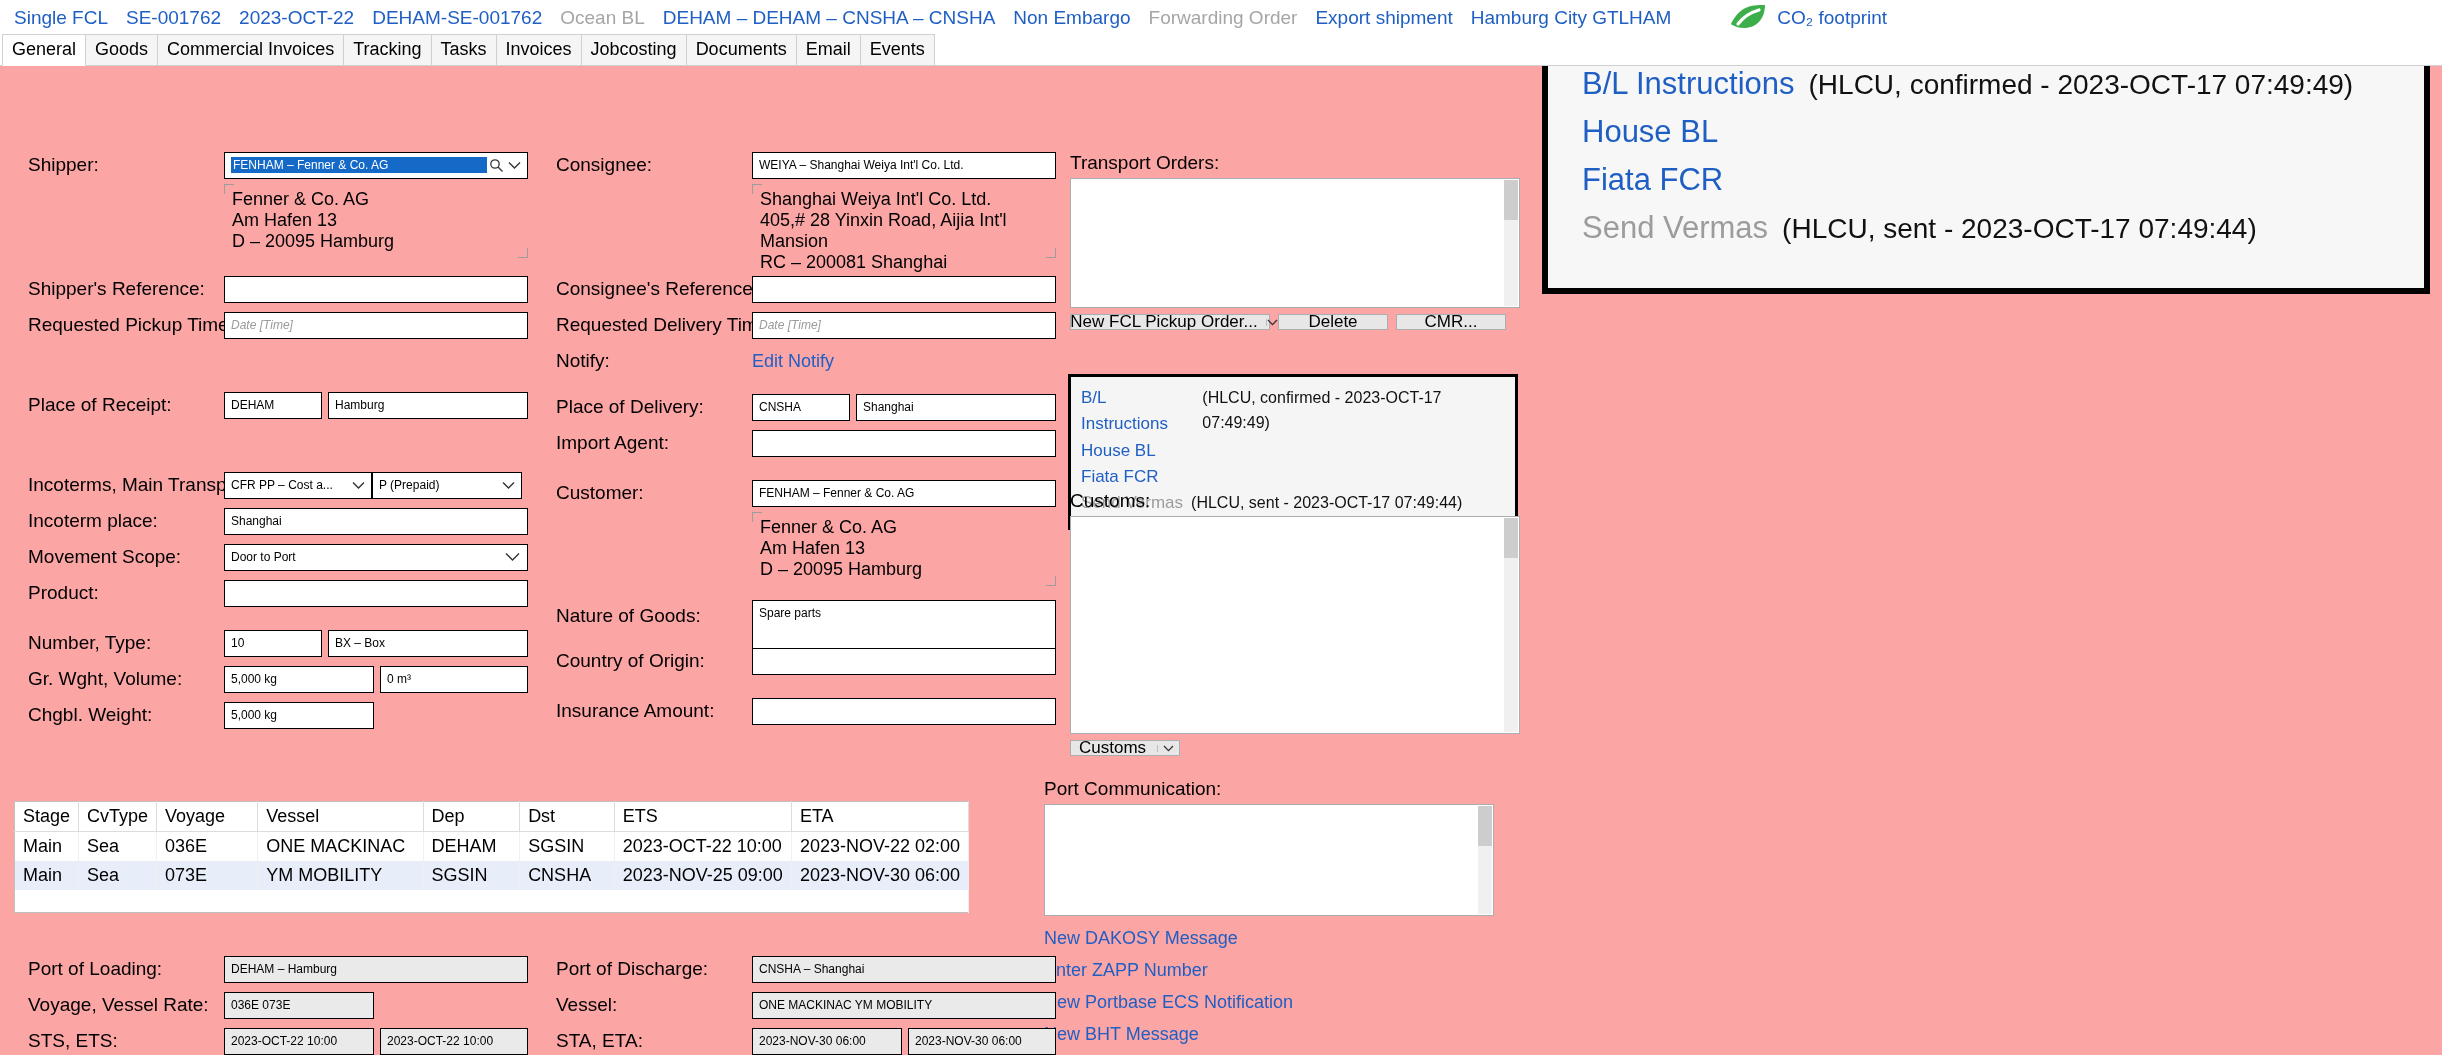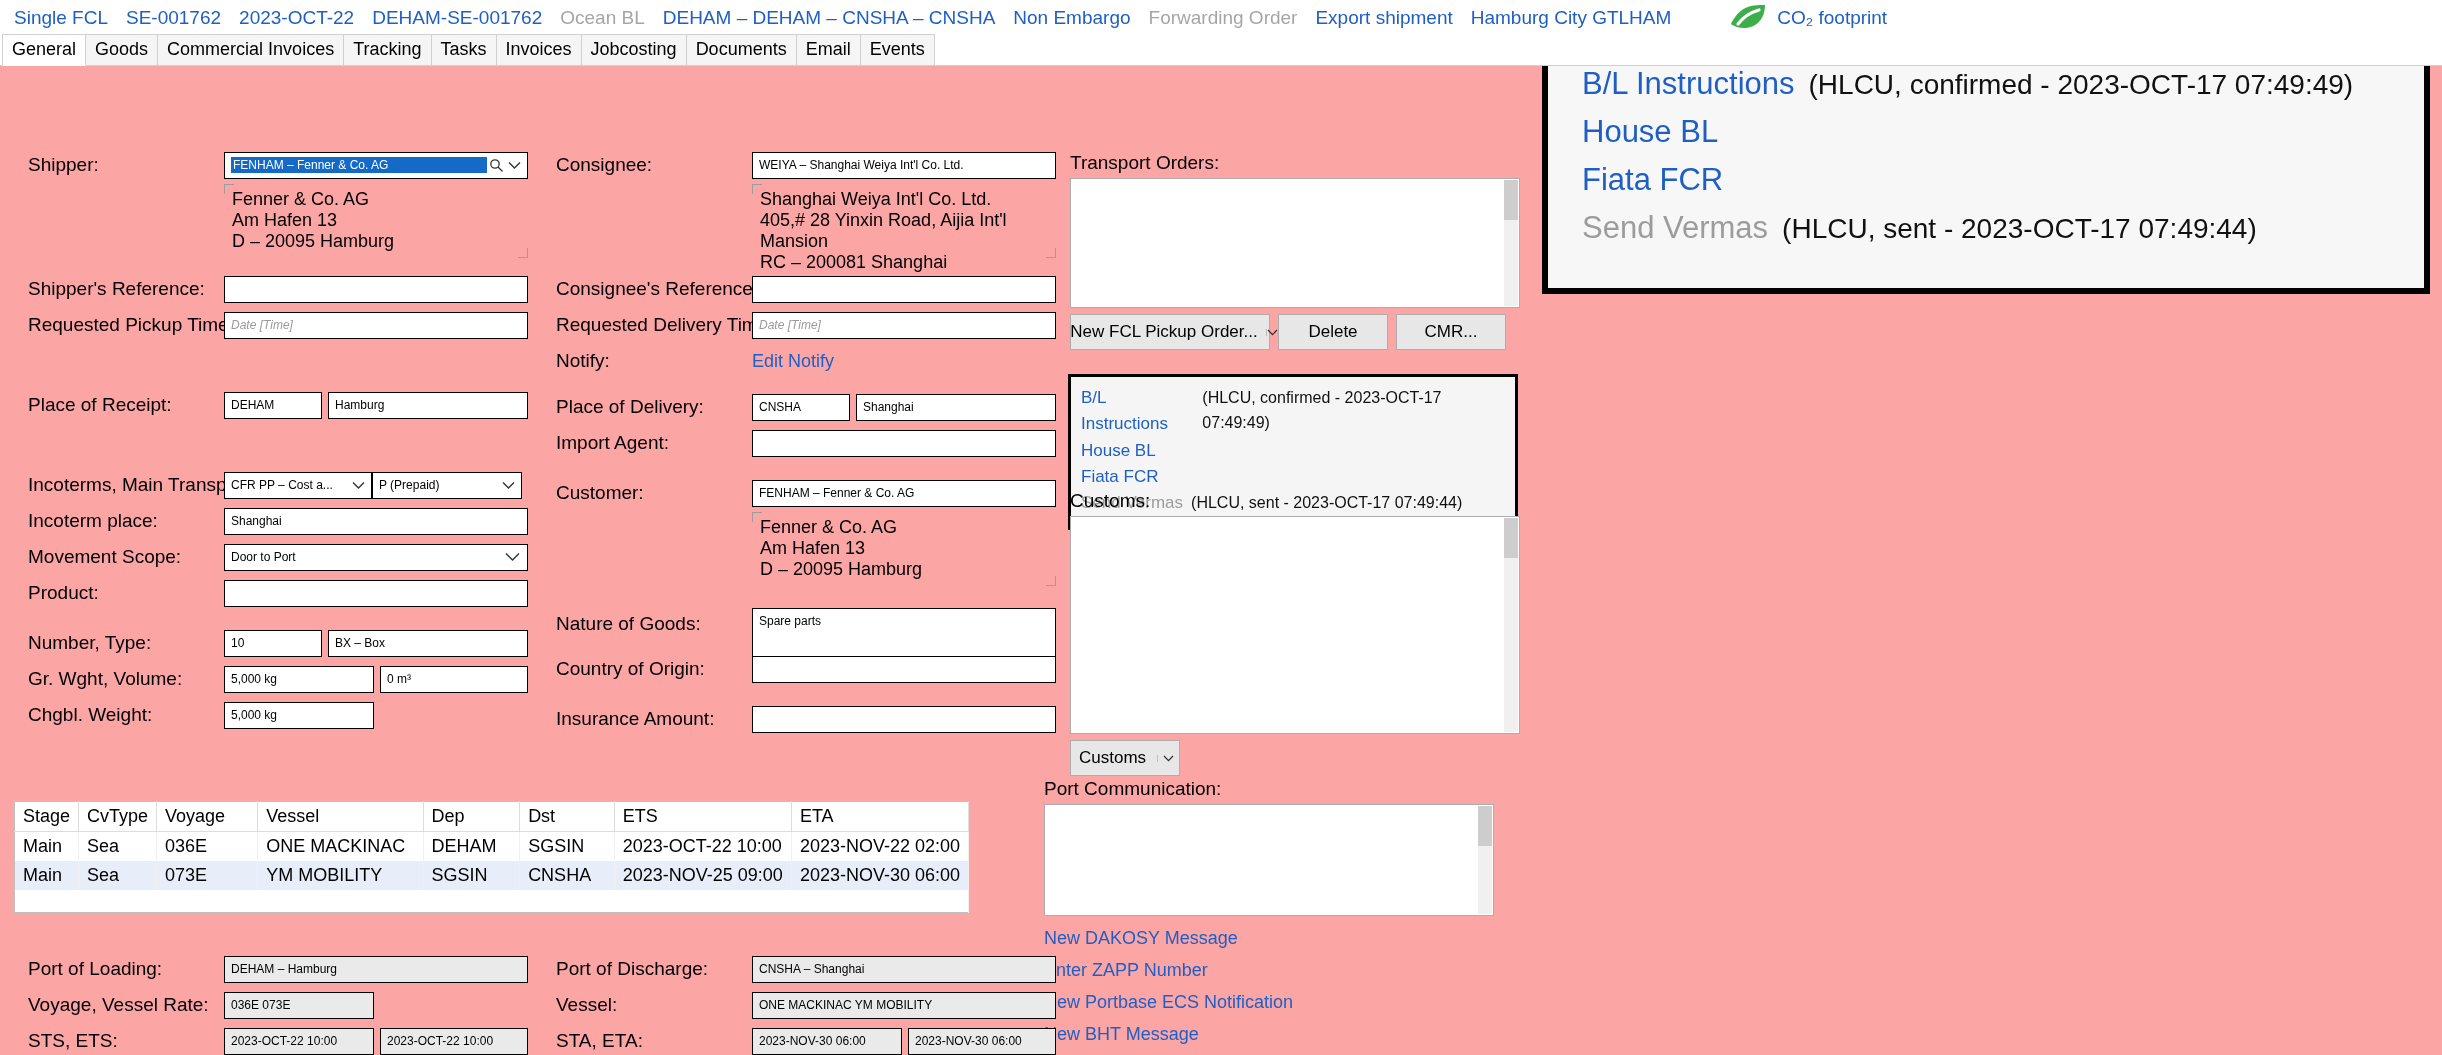--- a/index.html
+++ b/index.html
@@ -135,21 +135,21 @@
   table.carriage tr.alt td { background: #e8eef9; }
 
   
   .panel-lbl { font-size: 19px; margin-bottom: 4px; }
   .box {
     border: 1px solid #acacac;
     background: #ffffff;
   }
   .btnrow { display: flex; gap: 8px; margin-top: 6px; }
   .btn {
-    height: 36px;
+    height: 16px;
     border: 1px solid #adadad;
     background: #e7e7e7;
     font-size: 17px;
     display: flex; align-items: center; justify-content: center;
     padding: 0 10px;
     white-space: nowrap;
   }
   .btn.split { padding: 0; }
   .btn.split .t { padding: 0 8px; flex: 1; display:flex; align-items:center; }
   .btn.split .a { width: 22px; border-left: 1px solid #bdbdbd; display:flex;align-items:center;justify-content:center; }
@@ -366,21 +366,21 @@
 
     <div class="row" style="margin-top:16px">
       <div class="lbl" style="width:196px">Customer:</div>
       <div class="fld" style="width:304px">FENHAM – Fenner &amp; Co. AG</div>
     </div>
 
     <div style="margin-left:196px;width:304px;height:74px" class="addr">Fenner &amp; Co. AG
 Am Hafen 13
 D – 20095 Hamburg</div>
 
-    <div class="row" style="margin-top:22px;align-items:flex-start">
+    <div class="row" style="margin-top:14px;align-items:flex-start">
       <div class="lbl" style="width:196px;padding-top:5px">Nature of Goods:</div>
       <div class="fld" style="width:304px;height:56px;align-items:flex-start;padding-top:5px">Spare parts</div>
     </div>
 
     <div class="row" style="margin-top:10px">
       <div class="lbl" style="width:196px">Country of Origin:</div>
       <div class="fld" style="width:304px"></div>
     </div>
 
     <div class="row" style="margin-top:16px">

